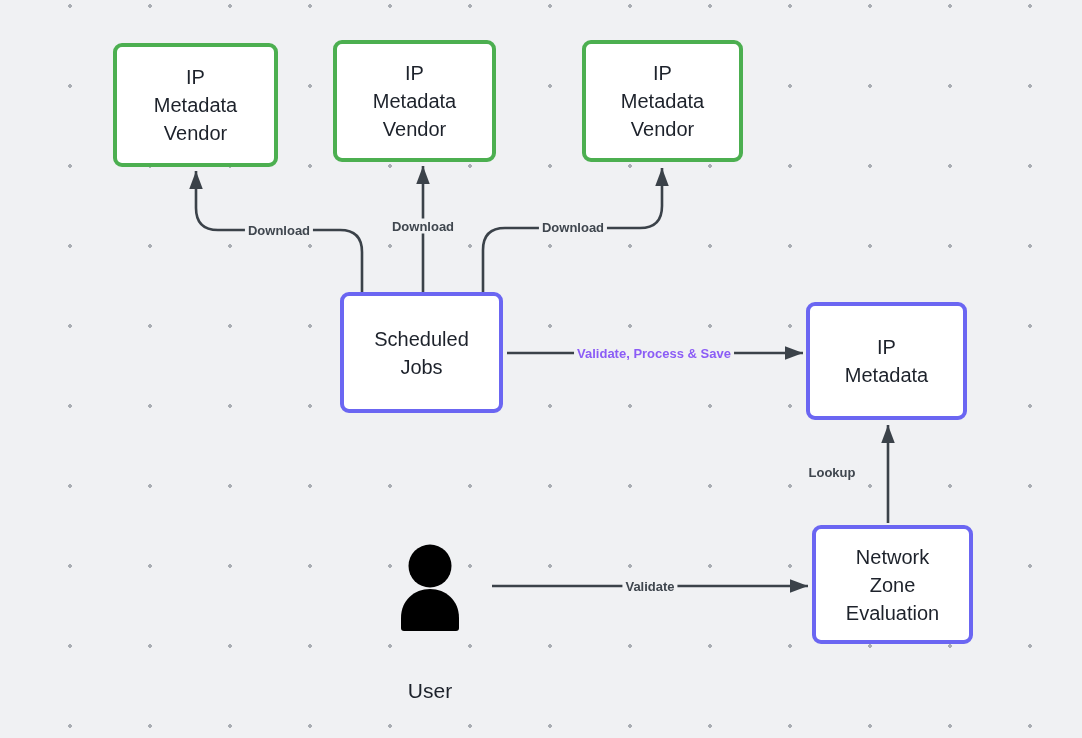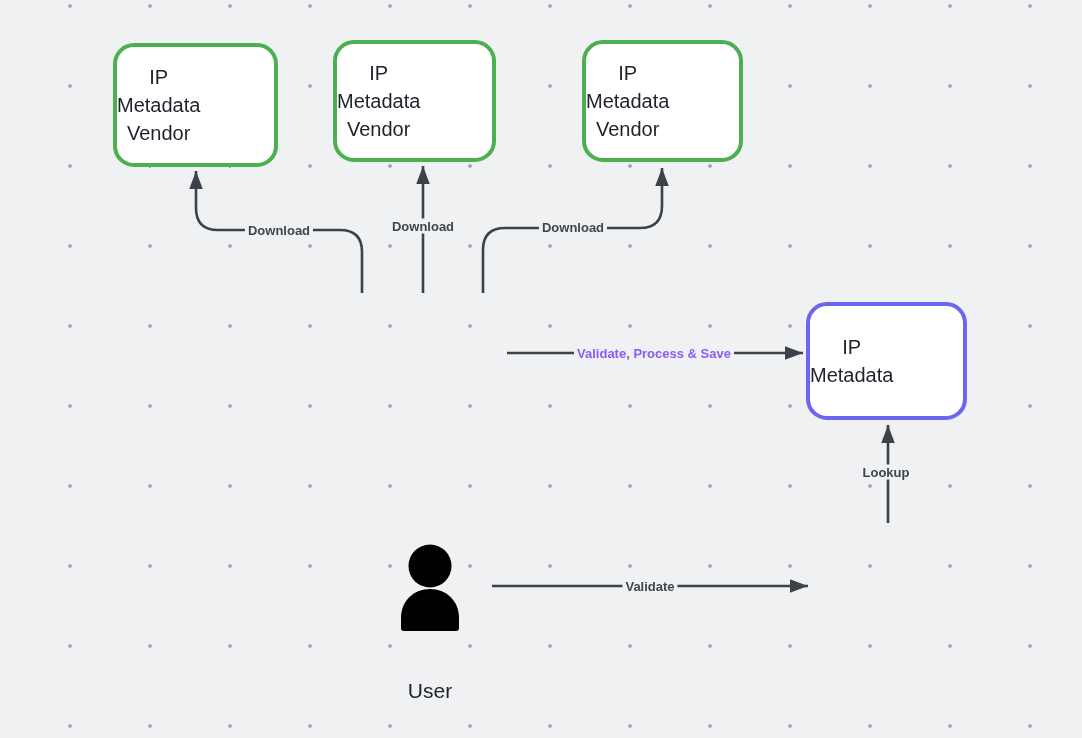--- a/index.html
+++ b/index.html
@@ -31,24 +31,24 @@
   }
   .edge-layer path.edge {
     fill: none;
     stroke-width: 2.6px;
   }
   .node {
     position: absolute;
     box-sizing: border-box;
     background: #ffffff;
     border: 4px solid;
-    border-radius: 21px;
+    border-radius: 9px;
     display: flex;
     align-items: center;
-    justify-content: flex-start;
+    justify-content: center;
     z-index: 3;
   }
   .node-label {
     white-space: pre-line;
     text-align: center;
     font-size: 20px;
     line-height: 28px;
     font-weight: 400;
   }
   .edge-label {
@@ -114,42 +114,51 @@
 Metadata
 Vendor</div>
   </div>
 
   <div class="node" style="left: 582px; top: 40px; width: 161px; height: 122px; border-color: rgb(76, 175, 80);">
     <div class="node-label" style="color: rgb(29, 34, 43);">IP
 Metadata
 Vendor</div>
   </div>
 
+  <div class="node" style="left: 340px; top: 292px; width: 163px; height: 121px; border-color: rgb(107, 102, 242);">
+    <div class="node-label" style="color: rgb(29, 34, 43);">Scheduled
+Jobs</div>
+  </div>
 
   <div class="node" style="left: 806px; top: 302px; width: 161px; height: 118px; border-color: rgb(107, 102, 242);">
     <div class="node-label" style="color: rgb(29, 34, 43);">IP
 Metadata</div>
   </div>
 
+  <div class="node" style="left: 812px; top: 525px; width: 161px; height: 119px; border-color: rgb(107, 102, 242);">
+    <div class="node-label" style="color: rgb(29, 34, 43);">Network
+Zone
+Evaluation</div>
+  </div>
 
   <div class="actor">
     <svg class="person" viewBox="0 0 60 89">
       <g style="fill: rgb(0, 0, 0);">
         <circle cx="30" cy="23" r="21.5"></circle>
         <path d="M 4,88 Q 1,88 1,85 V 75 C 1,57.5 14,46 30,46 C 46,46 59,57.5 59,75 V 85 Q 59,88 56,88 Z"></path>
       </g>
     </svg>
     <div class="actor-label" style="color: rgb(29, 34, 43);">User</div>
   </div>
 
   <div class="edge-label" style="left: 279px; top: 230px; color: rgb(63, 70, 78);">Download</div>
 
   <div class="edge-label" style="left: 423px; top: 226px; color: rgb(63, 70, 78);">Download</div>
 
   <div class="edge-label" style="left: 573px; top: 227px; color: rgb(63, 70, 78);">Download</div>
 
   <div class="edge-label" style="left: 654px; top: 353px; color: #8b5cf6;">Validate, Process &amp; Save</div>
 
-  <div class="edge-label" style="left: 886px; top: 472px; color: rgb(63, 70, 78);">Lookup</div>
+  <div class="edge-label" style="left: 832px; top: 472px; color: rgb(63, 70, 78);">Lookup</div>
 
   <div class="edge-label" style="left: 650px; top: 586px; color: rgb(63, 70, 78);">Validate</div>
 
 </div>
 
 </body></html>

